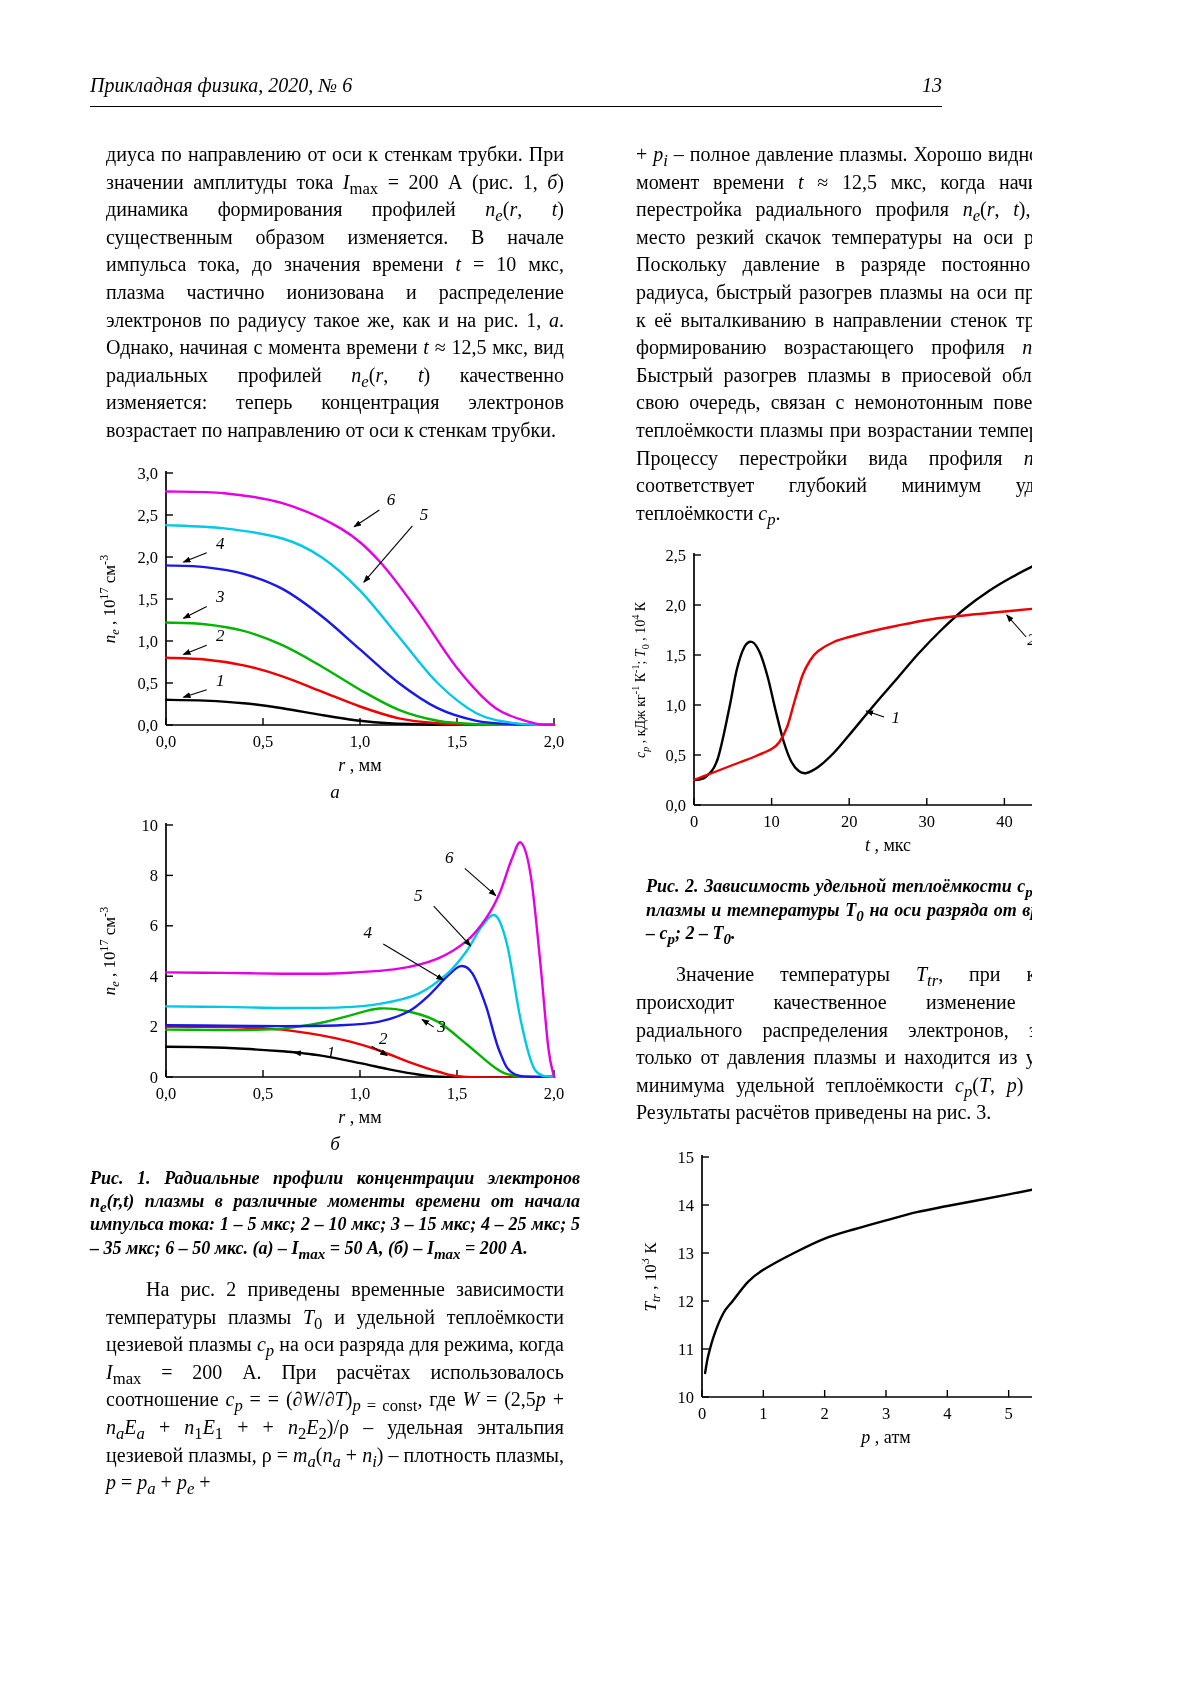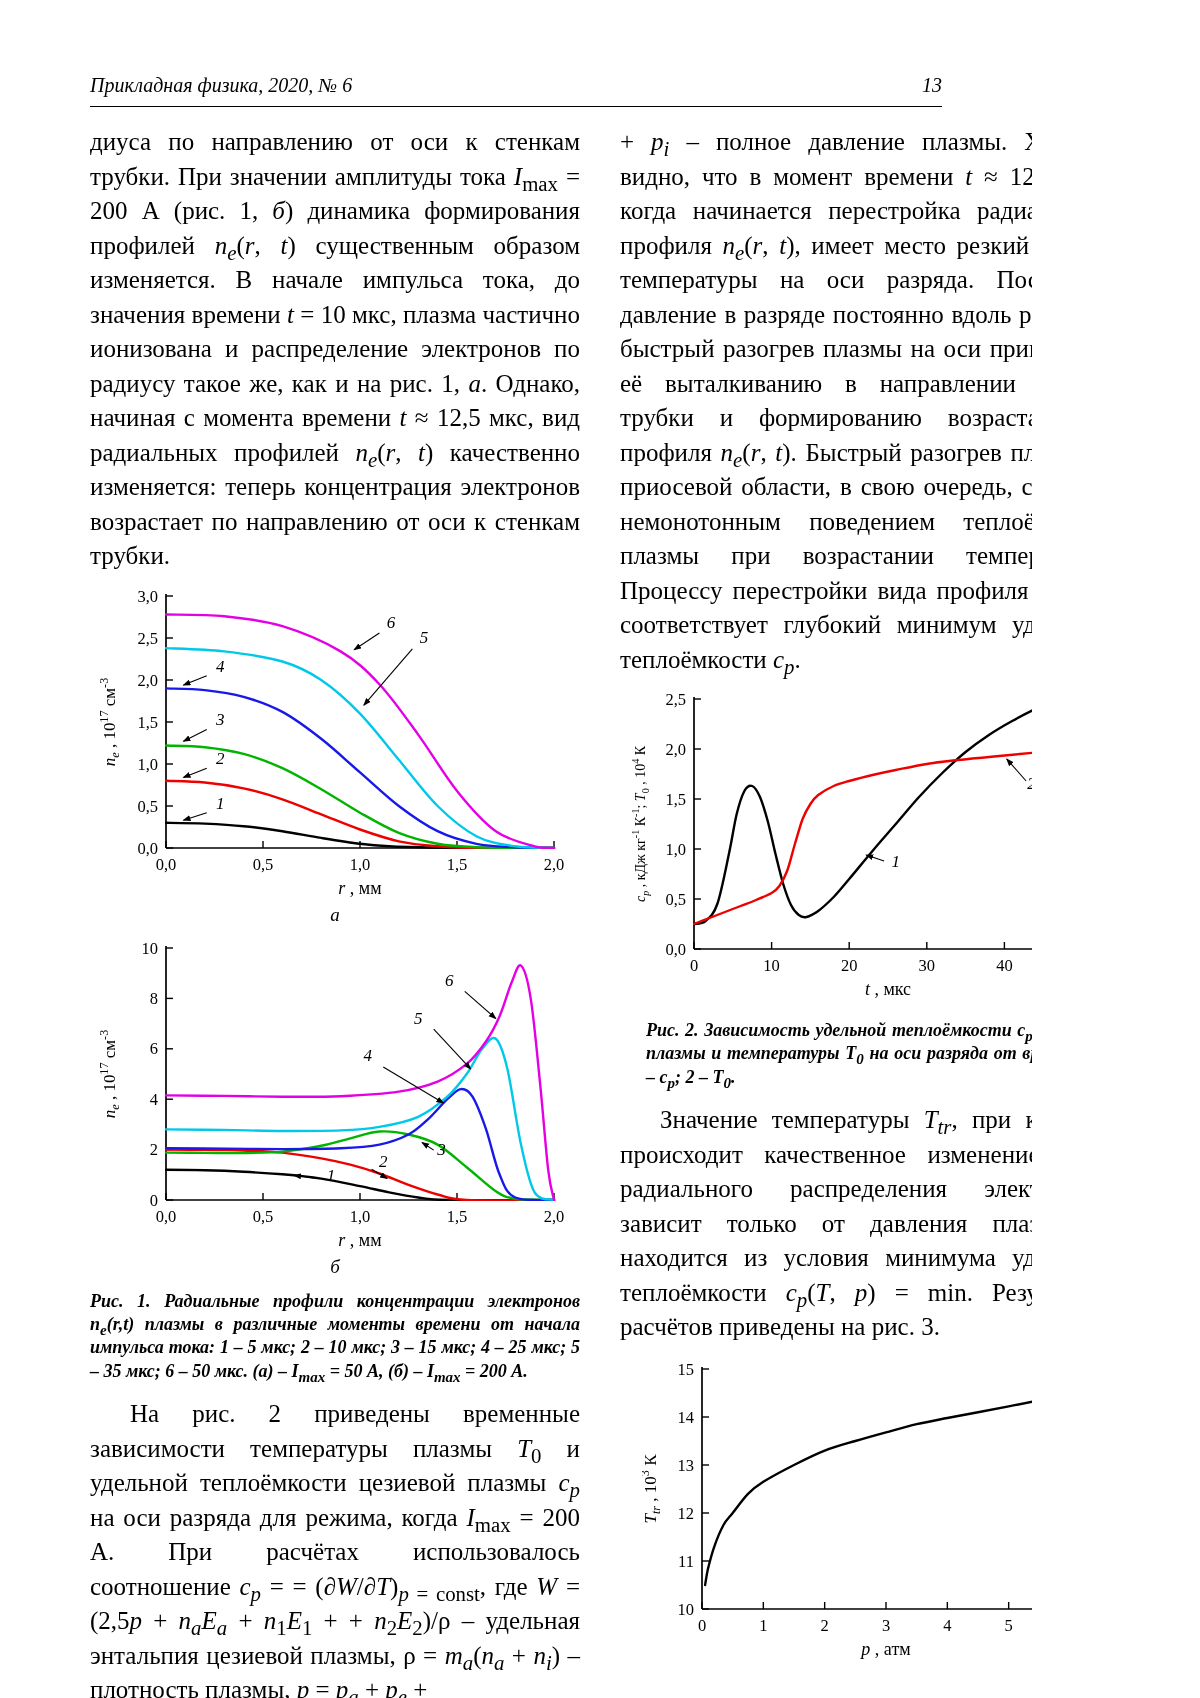--- a/index.html
+++ b/index.html
@@ -3,21 +3,21 @@
 <meta charset="utf-8">
 <style>
   *{box-sizing:border-box;}
   html,body{margin:0;padding:0;background:#ffffff;}
   .page{width:1032px;height:1698px;background:#fff;color:#000;
         font-family:"Liberation Serif",serif;padding:74px 90px 28px;position:relative;overflow:hidden;}
   .header{display:flex;justify-content:space-between;align-items:baseline;
           font-style:italic;font-size:20px;padding-bottom:9px;border-bottom:1.6px solid #000;}
   .columns{display:flex;gap:40px;margin-top:18px;}
   .col{width:490px;flex:0 0 490px;}
-  p.body{font-size:25px;line-height:1.38;text-align:justify;margin:0;}
+  p.body{font-size:20px;line-height:1.38;text-align:justify;margin:16px;}
   p.body.indent{text-indent:40px;}
   .figure{text-align:center;margin:10px 0 0;}
   .figure svg{display:block;margin:0 auto;}
   .sublabel{font-style:italic;font-size:19px;margin-top:-2px;}
   .caption{font-weight:bold;font-style:italic;font-size:18px;line-height:1.3;
            text-align:justify;margin:12px 0 14px;}
   .cap-inset{margin-left:26px;margin-right:2px;}
   svg text{font-family:"Liberation Serif",serif;fill:#000;}
   sub,sup{line-height:0;}
 </style>

